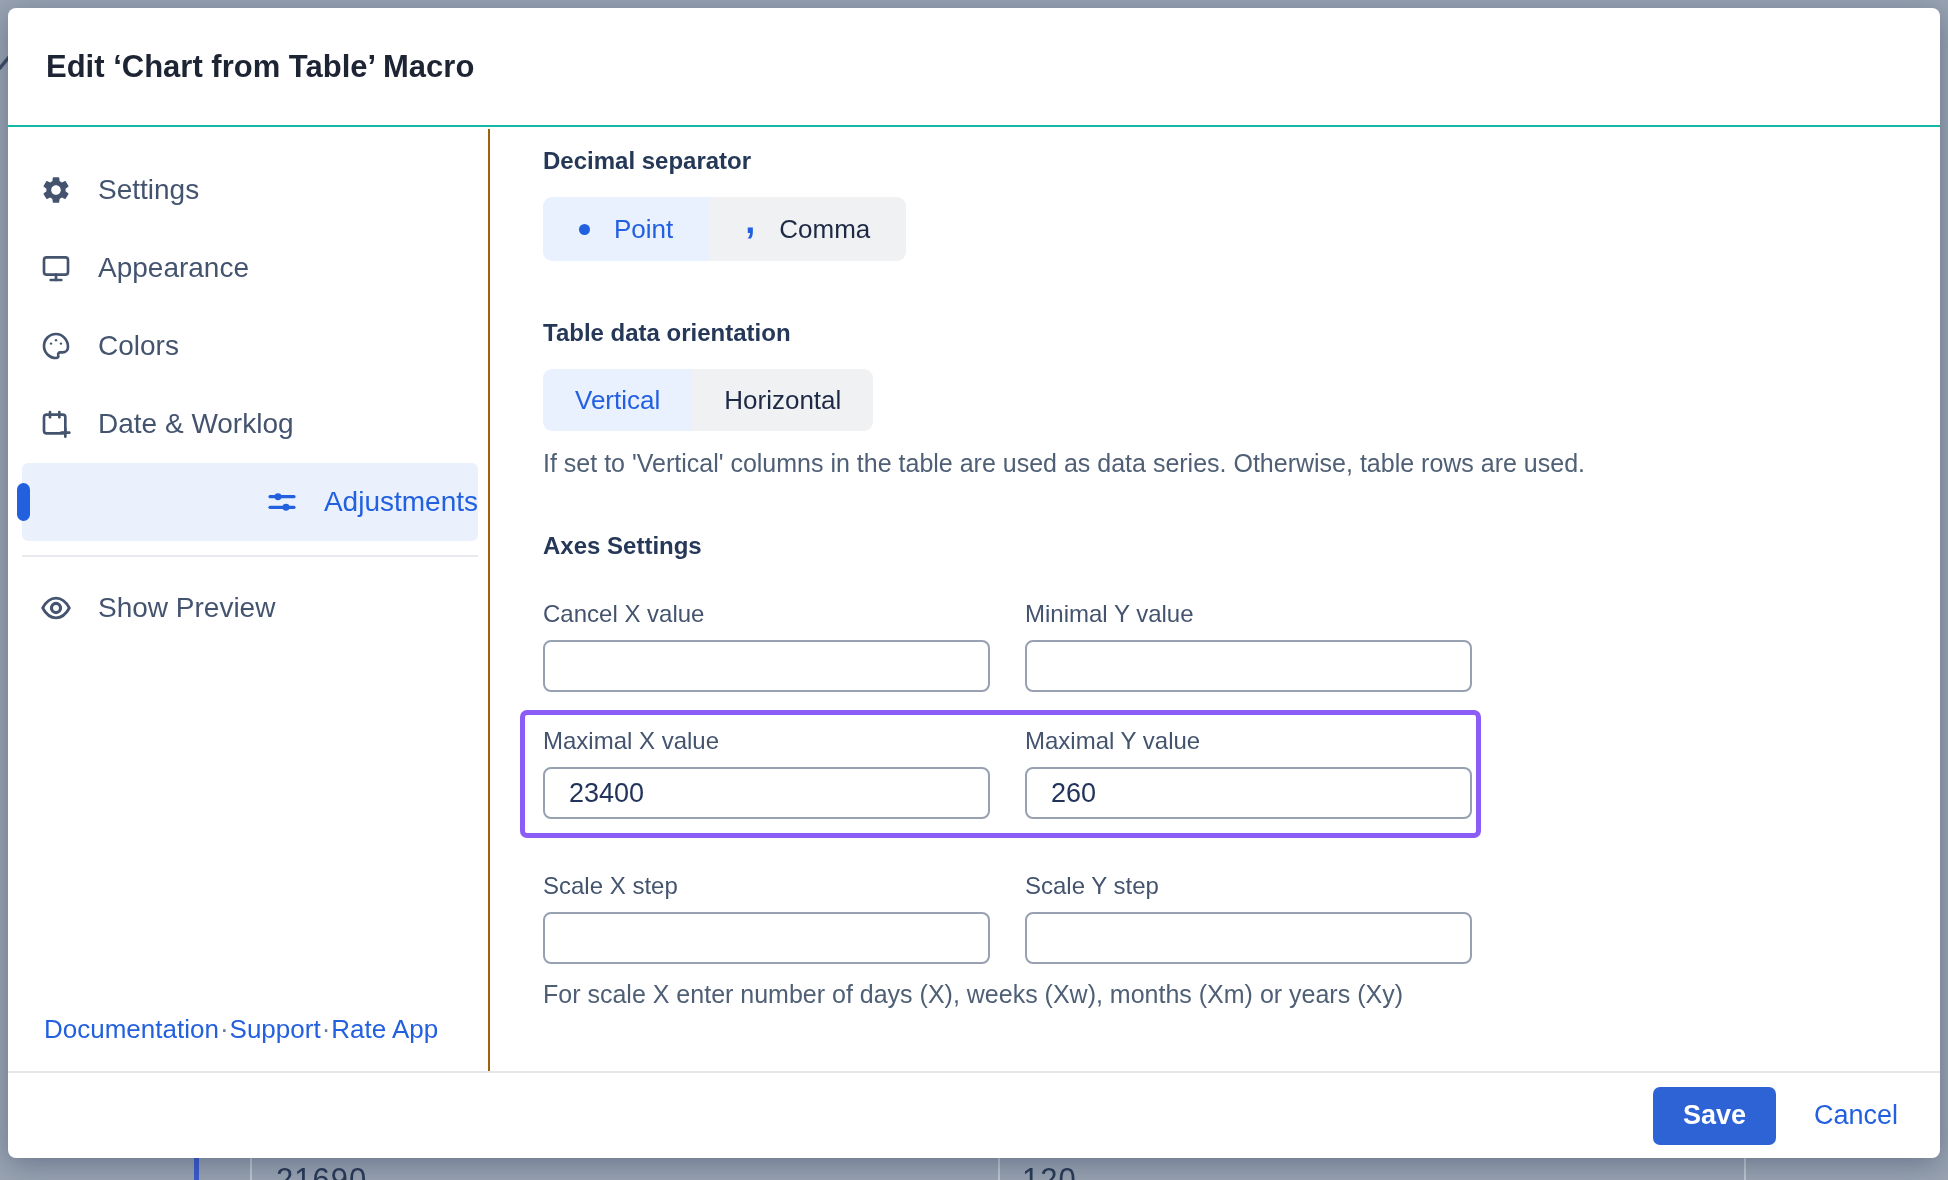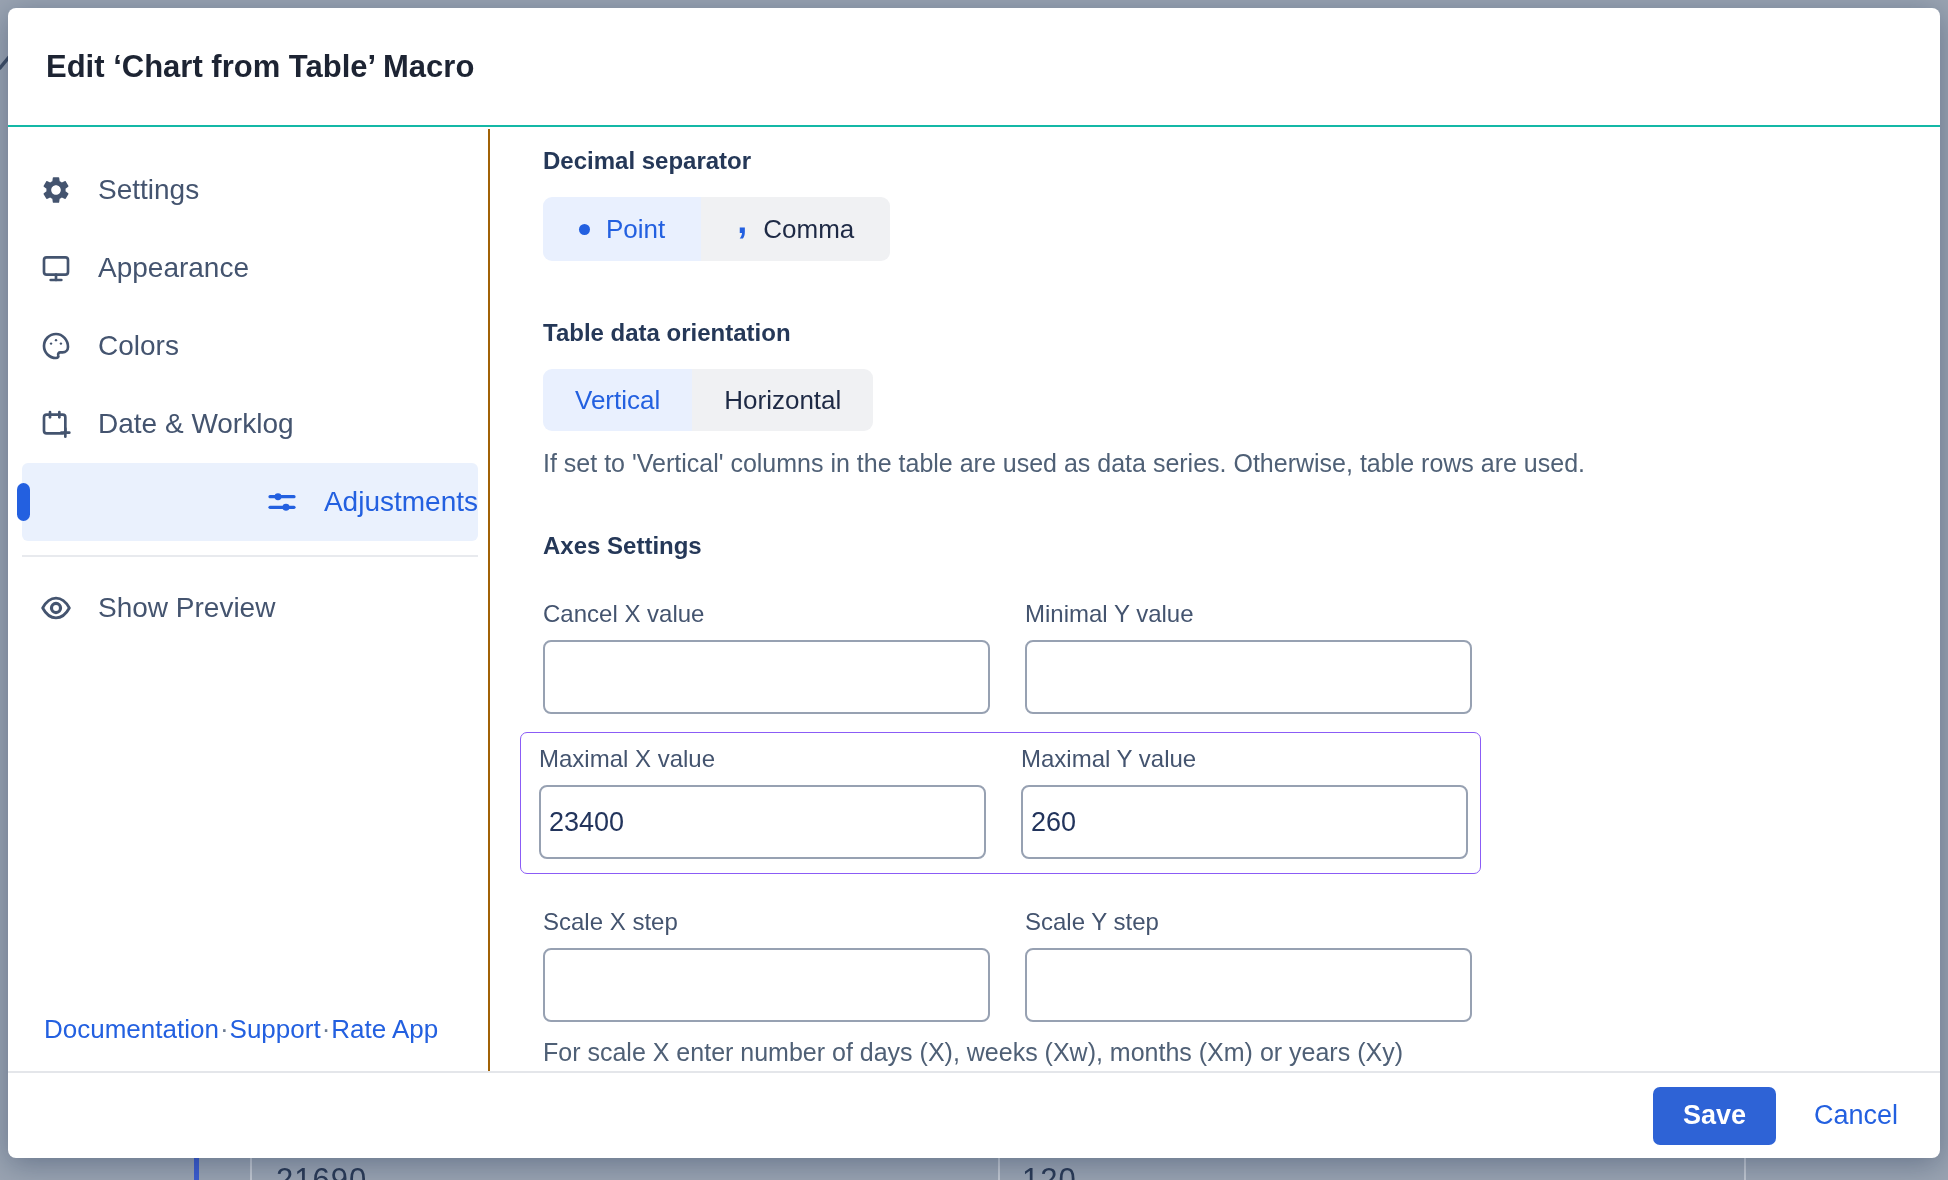--- a/index.html
+++ b/index.html
@@ -67,21 +67,21 @@
   .sidebar-links .dot { color:#6b7a90; font-size:26px; }
 
   
   .content { flex:1; padding:18px 0 0 53px; }
   .label-bold { font-size:24px; font-weight:bold; color:#253858; }
 
   .segmented {
     display:inline-flex; border-radius:9px; overflow:hidden; margin-top:22px;
   }
   .segment {
-    display:flex; align-items:center; gap:16px;
+    display:flex; align-items:center; gap:24px;
     font-size:26px; height:64px; padding:0 36px;
     background:#f0f1f3; color:#1e2a45; cursor:pointer;
   }
   .segment.selected { background:#e9f0fe; color:#2360e0; }
   .segmented.orientation .segment { height:62px; padding:0 32px; }
   .point-dot { width:11px; height:11px; border-radius:50%; background:#2360e0; }
   .comma-glyph {
     color:#2360e0; font-size:36px; font-weight:bold; line-height:0;
     position:relative; top:-8px;
   }
@@ -90,27 +90,27 @@
   .section-orientation { margin-top:58px; }
   .orientation-hint { margin-top:18px; }
 
   .axes-label { margin-top:54px; }
   .fields-row { display:flex; gap:35px; }
   .row-min { margin-top:40px; }
   .row-scale { margin-top:34px; }
   .field { width:447px; }
   .field-label { font-size:24px; color:#44546f; margin-bottom:12px; }
   .field input {
-    width:100%; height:74px; border:2px solid #97a1b2; border-radius:8px;
-    background:#fff; font-size:27px; color:#22345c; padding:0 8px;
+    width:100%; height:52px; border:2px solid #97a1b2; border-radius:8px;
+    background:#fff; font-size:27px; color:#22345c; padding:0 24px;
     font-family:inherit; outline:none;
   }
   .highlight-box {
     margin-top:18px; margin-left:-23px; width:961px;
-    border:1px solid #8b5cf6; border-radius:7px;
+    border:5px solid #8b5cf6; border-radius:7px;
     padding:12px 0 14px 18px;
   }
   .scale-hint { margin-top:16px; }
 
   
   .modal-footer {
     position:absolute; left:0; right:0; bottom:0; height:87px;
     border-top:2px solid #e4e6ea;
     display:flex; align-items:center; justify-content:flex-end;
     gap:38px; padding-right:42px;

